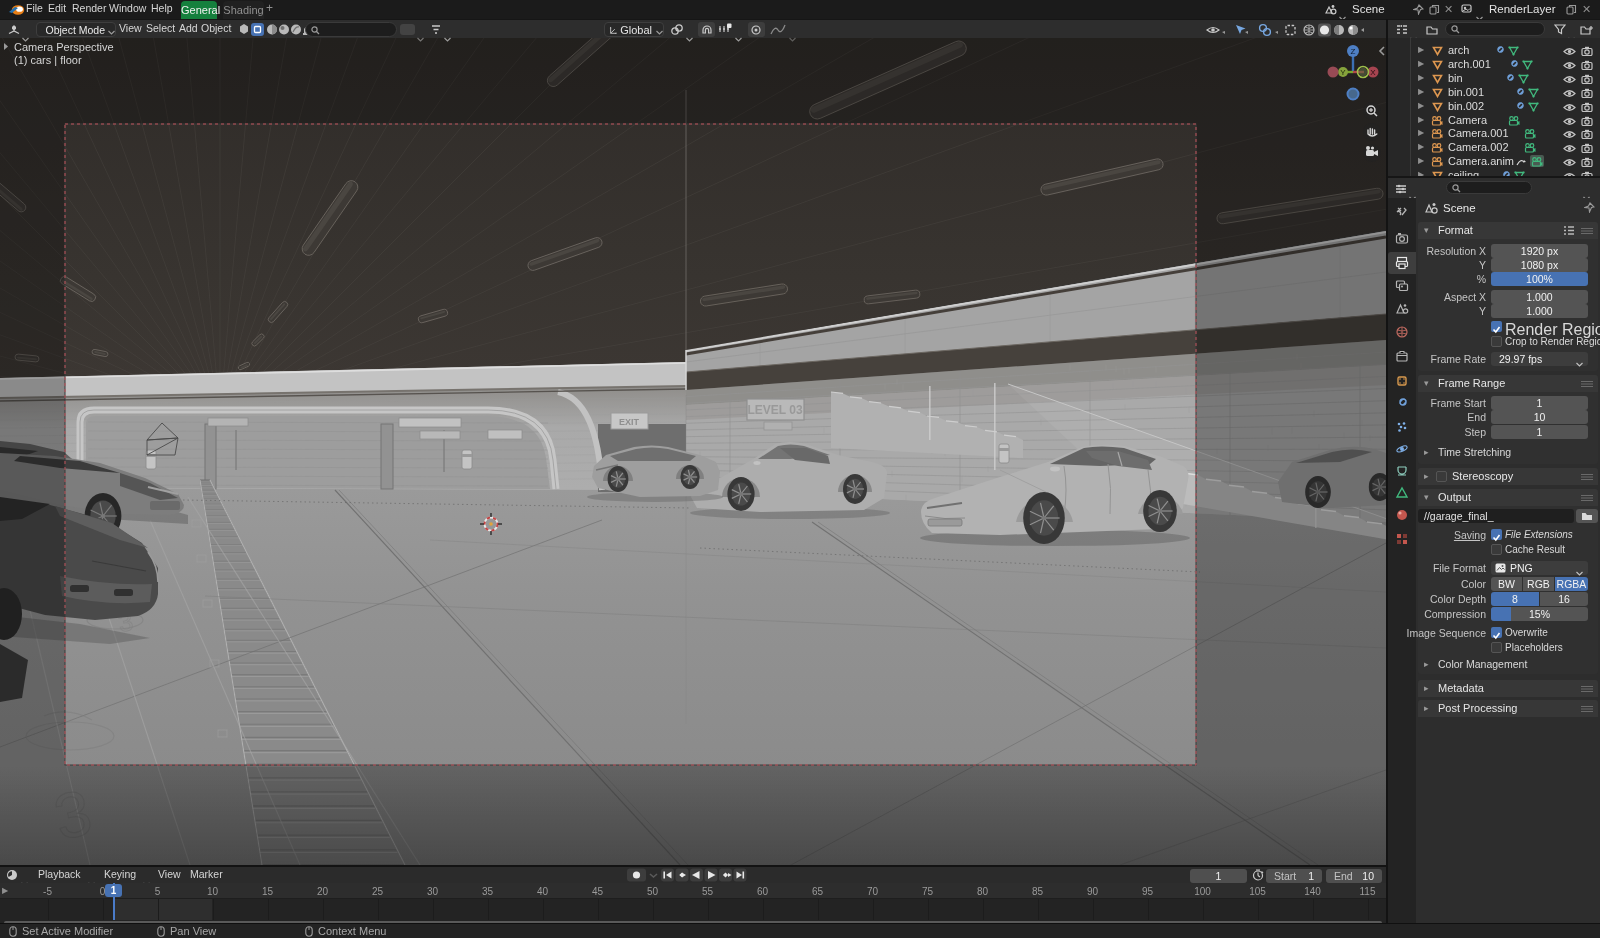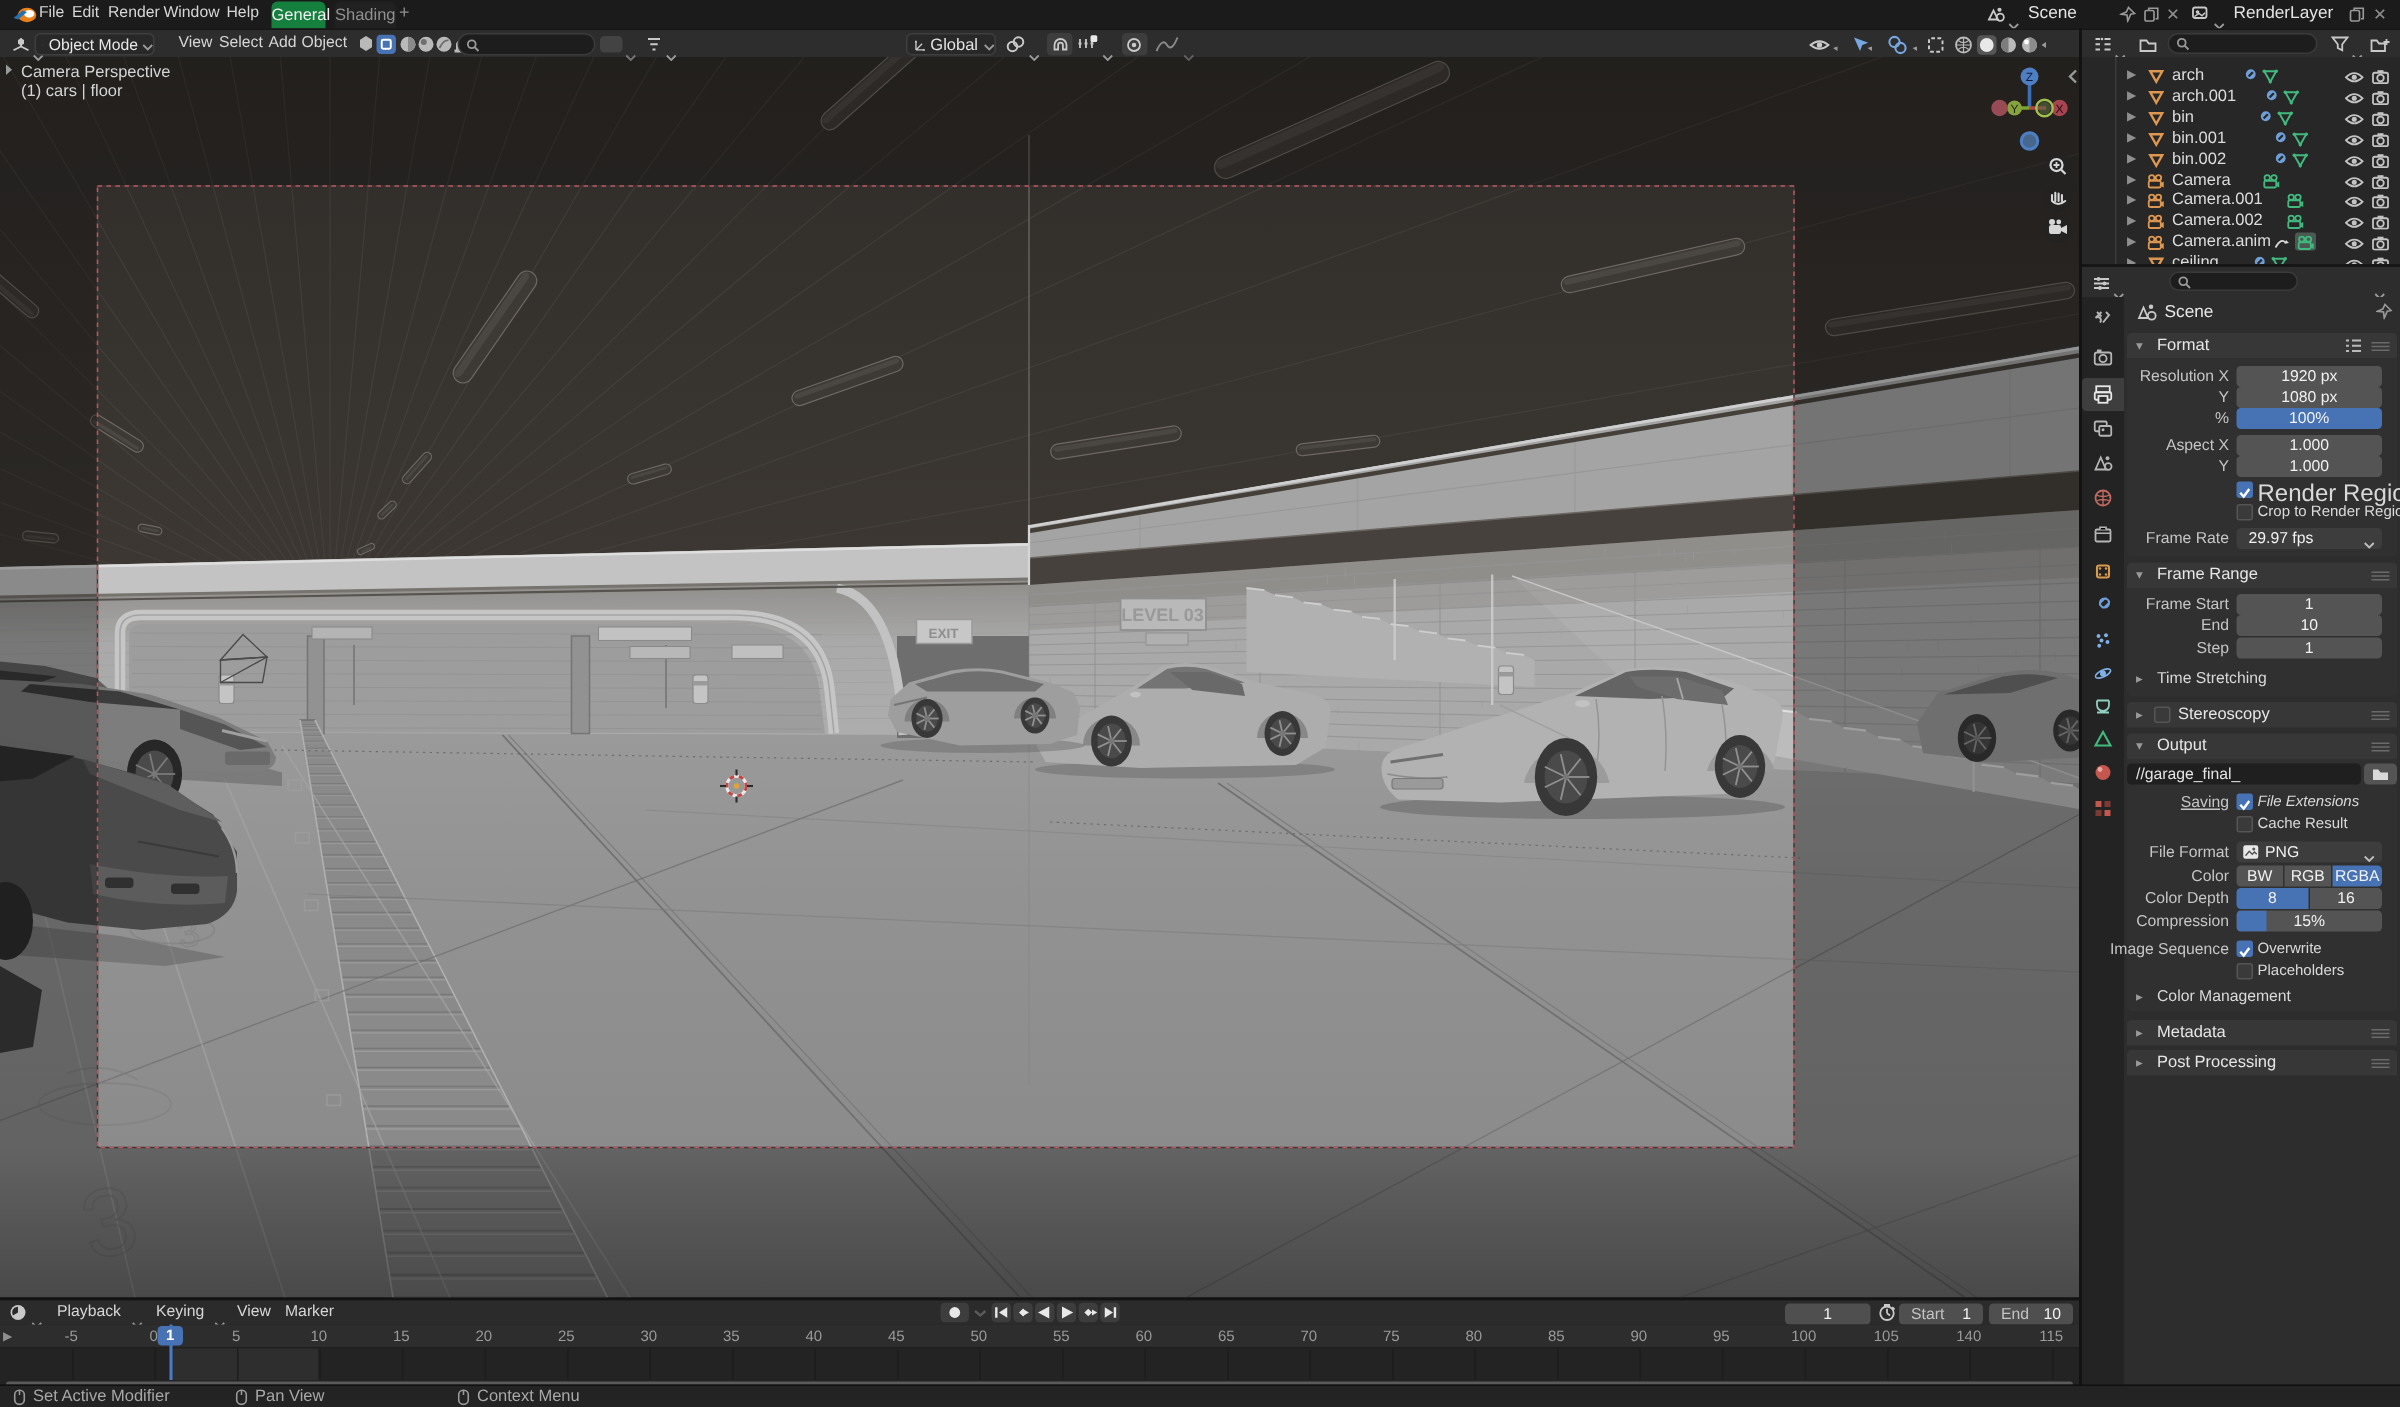--- a/index.html
+++ b/index.html
@@ -670,21 +670,21 @@
 <div class="abs" style="left:1582px;top:3px;color:#8f8f8f;font-size:11px;">✕</div>
 </div>
 <div class="abs" style="left:0;top:19px;width:1386px;height:19px;background:#2d2d2d;border-top:1px solid #161616;">
 <svg class="abs" style="left:7px;top:4px" width="14" height="11" viewBox="0 0 14 11">
 <path d="M2,9.5 L7,7 L12,9.5 M7,7 V1.5" stroke="#c9c9c9" stroke-width="1.3" fill="none"></path>
 <path d="M7,1.5 l-2,1.2 v2.4 l2,1.2 2,-1.2 V2.7 Z" fill="#c9c9c9"></path>
     </svg>
 <div class="abs" style="left:22px;top:8px;"><svg width="7" height="5" viewBox="0 0 7 5">
         <path d="M0.5,1 L3.5,4 L6.5,1" stroke="#9a9a9a" stroke-width="1.2" fill="none"></path>
       </svg></div>
-<div class="abs pill" style="left:23px;top:2px;width:80px;height:15px;padding-left:4px;">
+<div class="abs pill" style="left:36px;top:2px;width:80px;height:15px;padding-left:4px;">
       <svg width="10" height="10" viewBox="0 0 10 10">
         <rect x="1" y="1" width="8" height="8" rx="1.5" fill="none" stroke="#d9d9d9" stroke-width="1.2"></rect>
         <rect x="3.2" y="3.2" width="3.6" height="3.6" fill="#d9d9d9"></rect>
       </svg>
       <span style="font-size:10.5px;color:#e8e8e8;margin-left:4px;white-space:nowrap;">Object Mode</span>
       <span style="margin-left:3px;"><svg width="7" height="5" viewBox="0 0 7 5">
           <path d="M0.5,1 L3.5,4 L6.5,1" stroke="#9a9a9a" stroke-width="1.2" fill="none"></path>
         </svg></span>
     </div>
 <div class="abs mtxt" style="left:119px;top:2px;">View</div>

